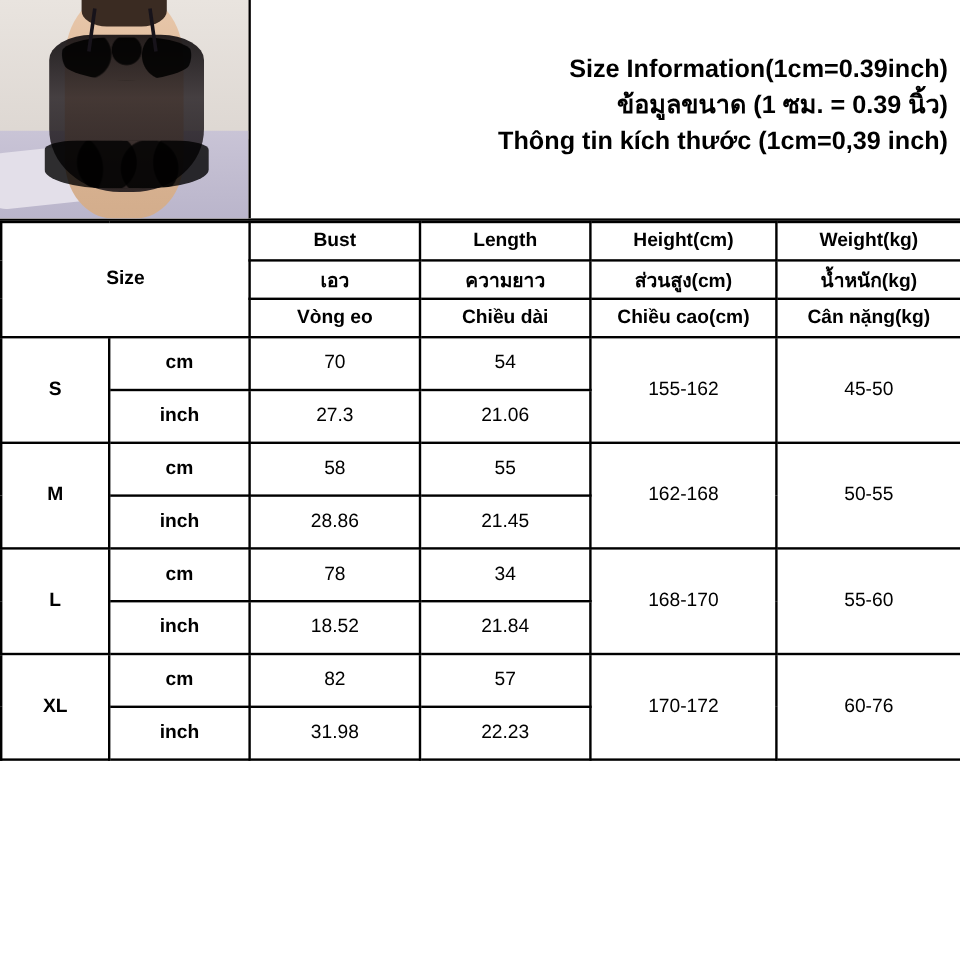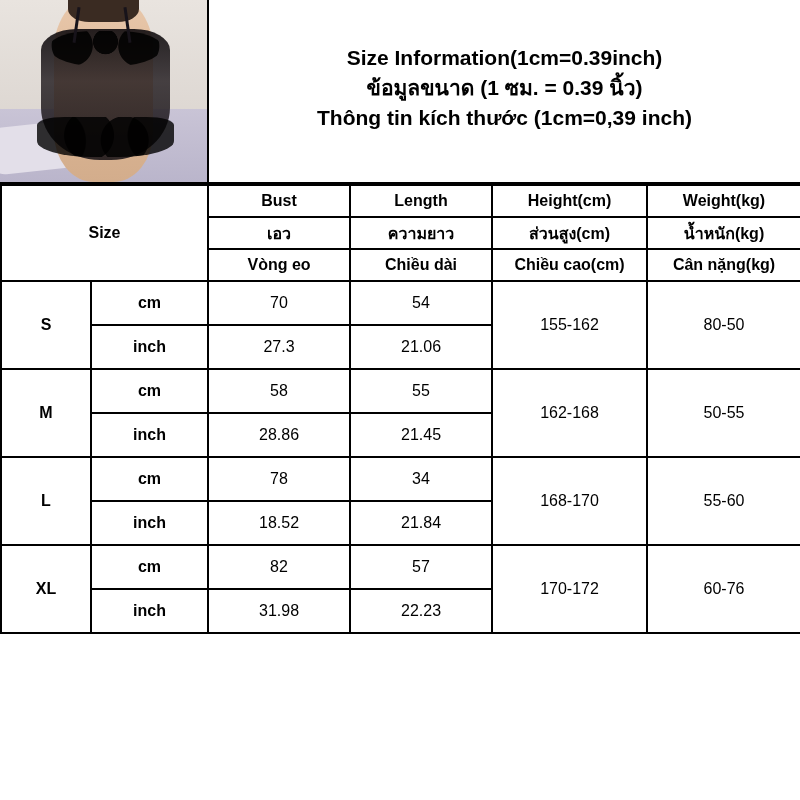--- a/index.html
+++ b/index.html
@@ -109,21 +109,21 @@
     width: 3px; height: 20%;
     background: #17131a;
   }
   .photo .strap-l { left: 36%; transform: rotate(8deg); }
   .photo .strap-r { left: 61%; transform: rotate(-8deg); }
 
   .title-cell {
     flex: 1;
     display: flex;
     flex-direction: column;
-    align-items: center;
+    align-items: flex-end;
     justify-content: center;
     padding: 6px 10px 12px;
     box-sizing: border-box;
   }
   .title-line {
     font-weight: bold;
     font-size: 21px;
     line-height: 1.42;
     text-align: center;
     white-space: nowrap;
@@ -230,21 +230,21 @@
         <td class="hdr-sub">Chiều cao(cm)</td>
         <td class="hdr-sub">Cân nặng(kg)</td>
       </tr>
 
       <tr class="data-row">
         <td class="size-label" rowspan="2">S</td>
         <td class="unit-label">cm</td>
         <td>70</td>
         <td>54</td>
         <td class="hw-cell" rowspan="2">155-162</td>
-        <td class="hw-cell" rowspan="2">80-50</td>
+        <td class="hw-cell" rowspan="2">45-50</td>
       </tr>
       <tr class="data-row">
         <td class="unit-label">inch</td>
         <td>27.3</td>
         <td>21.06</td>
       </tr>
 
       <tr class="data-row">
         <td class="size-label" rowspan="2">M</td>
         <td class="unit-label">cm</td>

